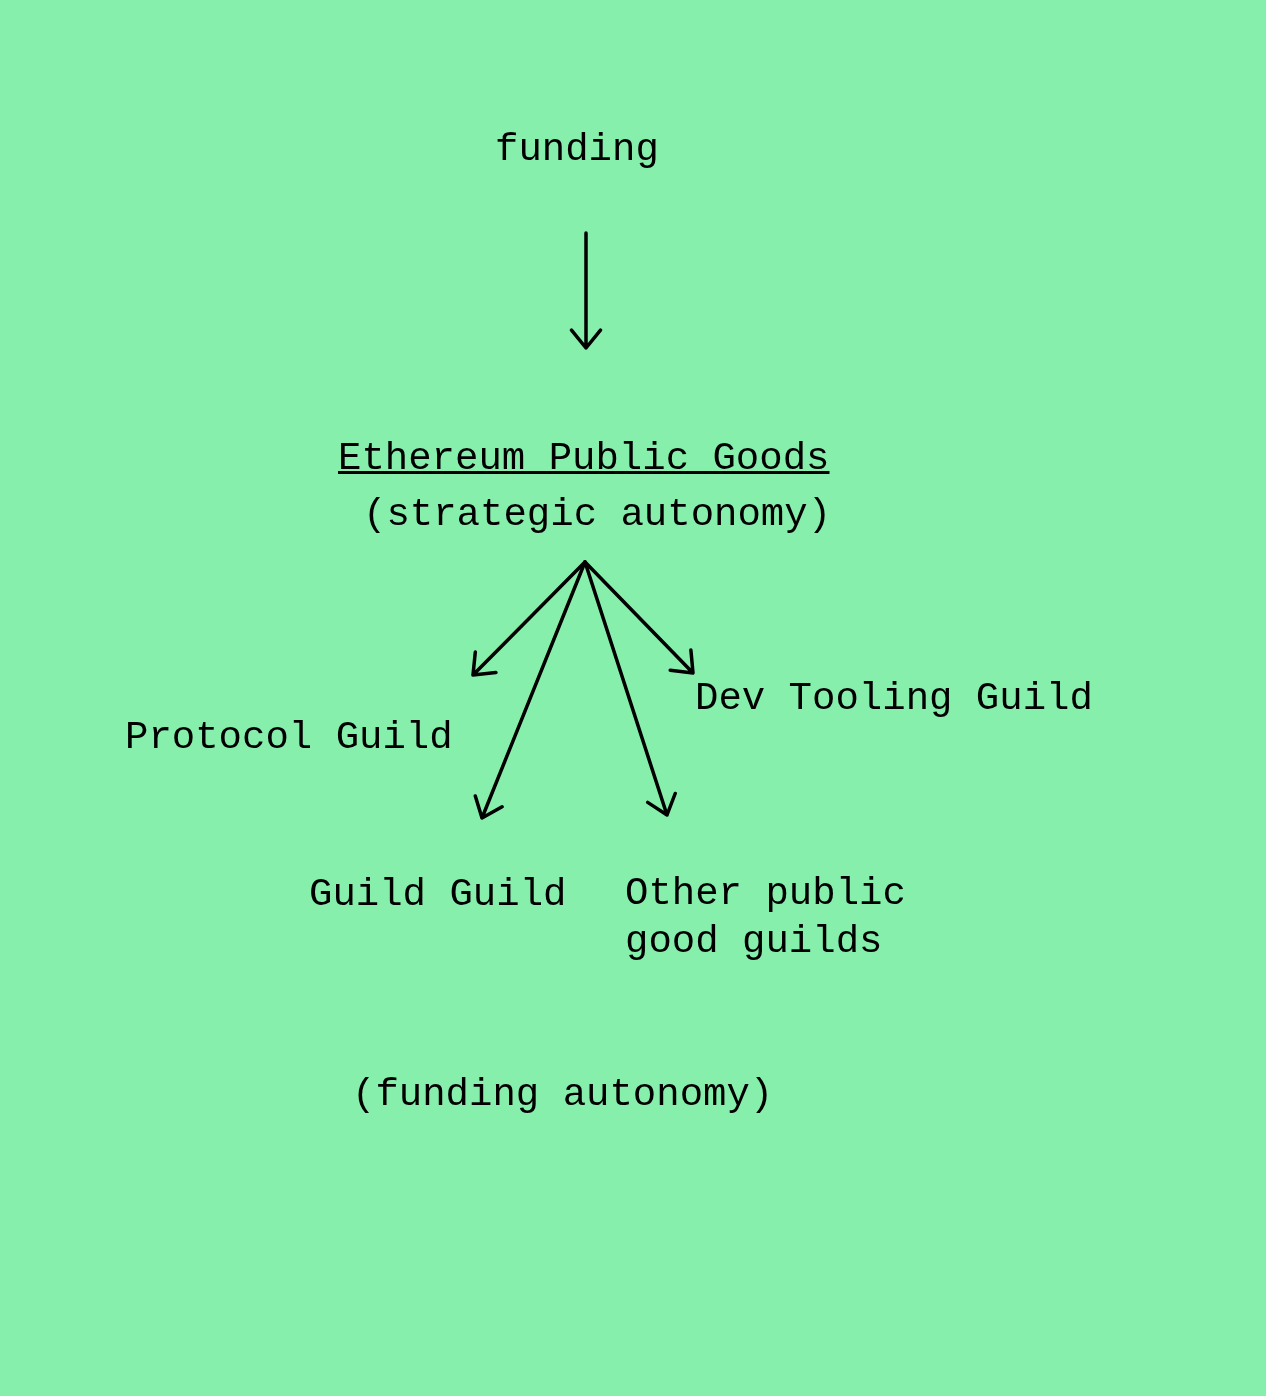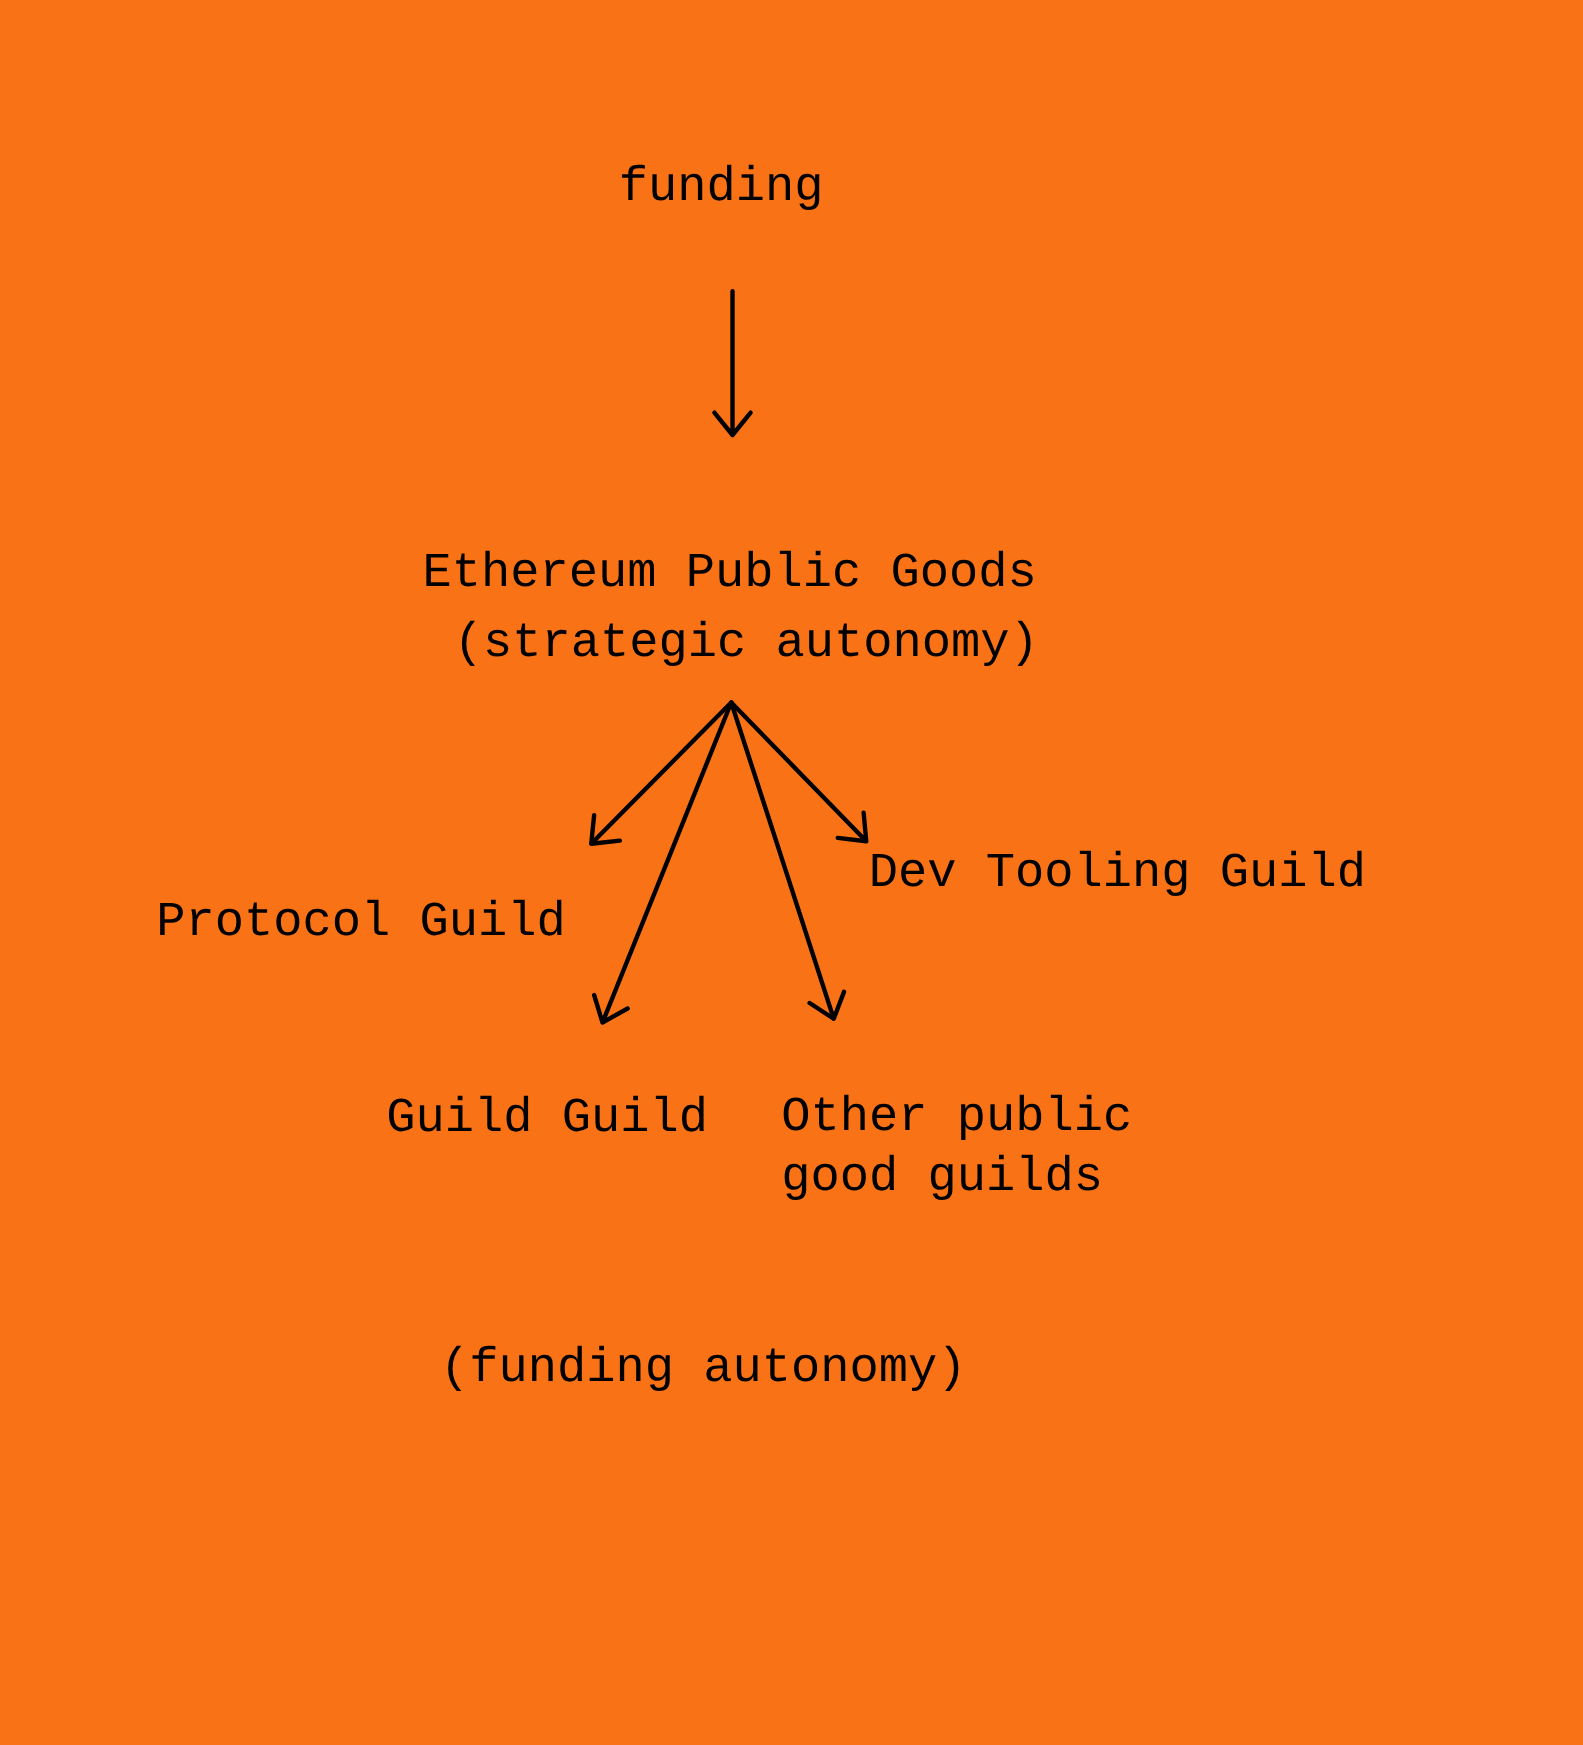--- a/index.html
+++ b/index.html
@@ -4,39 +4,39 @@
 <style>
   html, body {
     margin: 0;
     padding: 0;
     background: #ffffff;
   }
   .canvas {
     position: relative;
     width: 1266px;
     height: 1396px;
-    background: #f97316;
+    background: #86efac;
     overflow: hidden;
     font-family: "Liberation Mono", "DejaVu Sans Mono", monospace;
     color: #000000;
   }
   .arrows {
     position: absolute;
     left: 0;
     top: 0;
   }
   .label {
     position: absolute;
     font-size: 39px;
     line-height: 46px;
     white-space: pre-line;
     letter-spacing: 0;
   }
   #lbl-funding    { left: 495px; top: 127px; }
-  #lbl-epg        { left: 338px; top: 436px; }
+  #lbl-epg        { left: 338px; top: 436px; text-decoration: underline; }
   #lbl-epg-sub    { left: 363px; top: 492px; }
   #lbl-protocol   { left: 125px; top: 715px; }
   #lbl-devtooling { left: 695px; top: 676px; }
   #lbl-guildguild { left: 265px; top: 872px; margin-left: 44px; }
   #lbl-other      { left: 625px; top: 870px; line-height: 48px; }
   #lbl-tactical   { left: 352px; top: 1072px; }
 </style>
 </head>
 <body>
 

